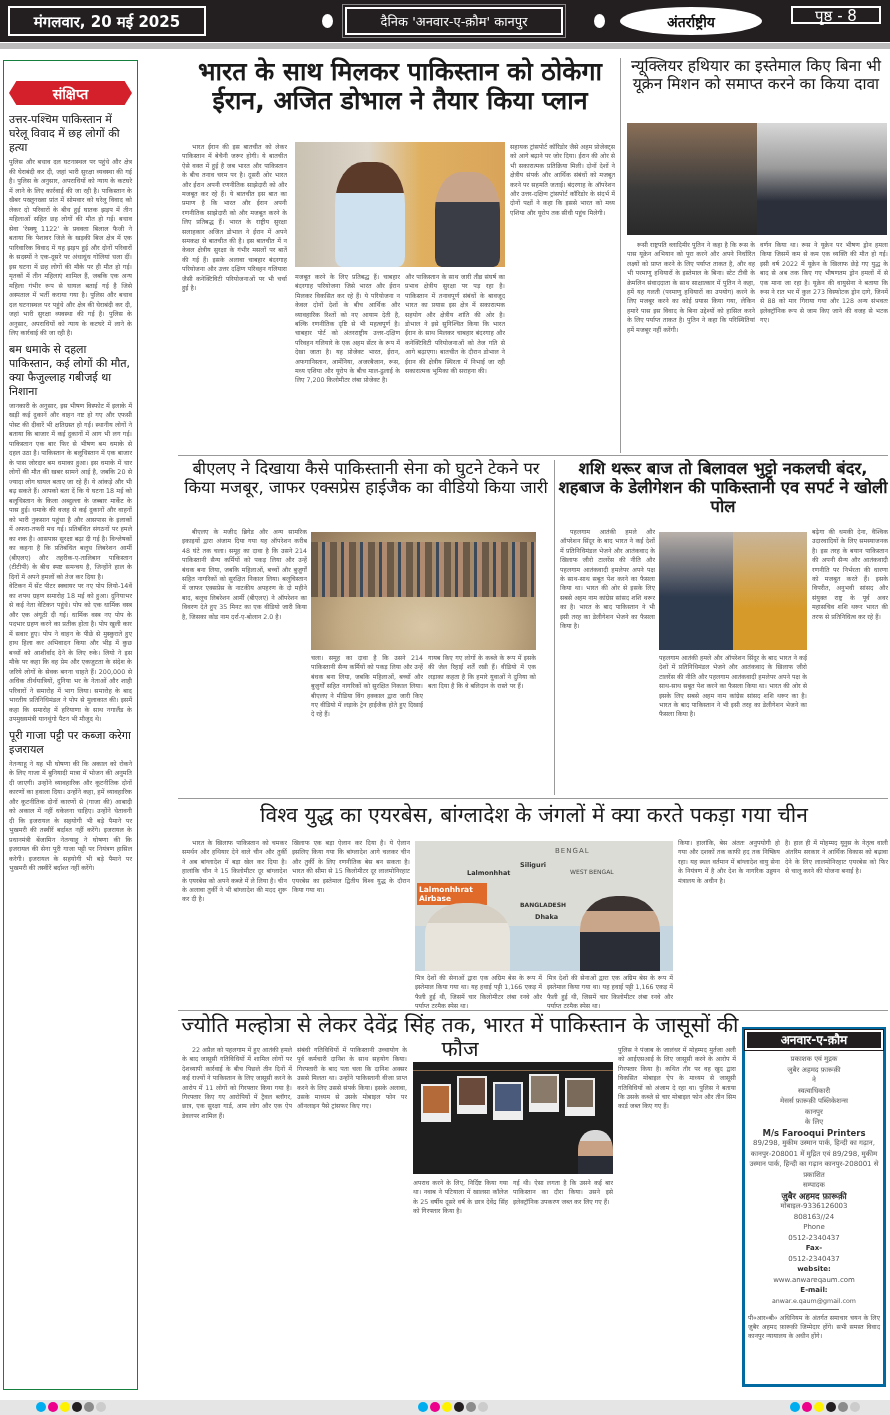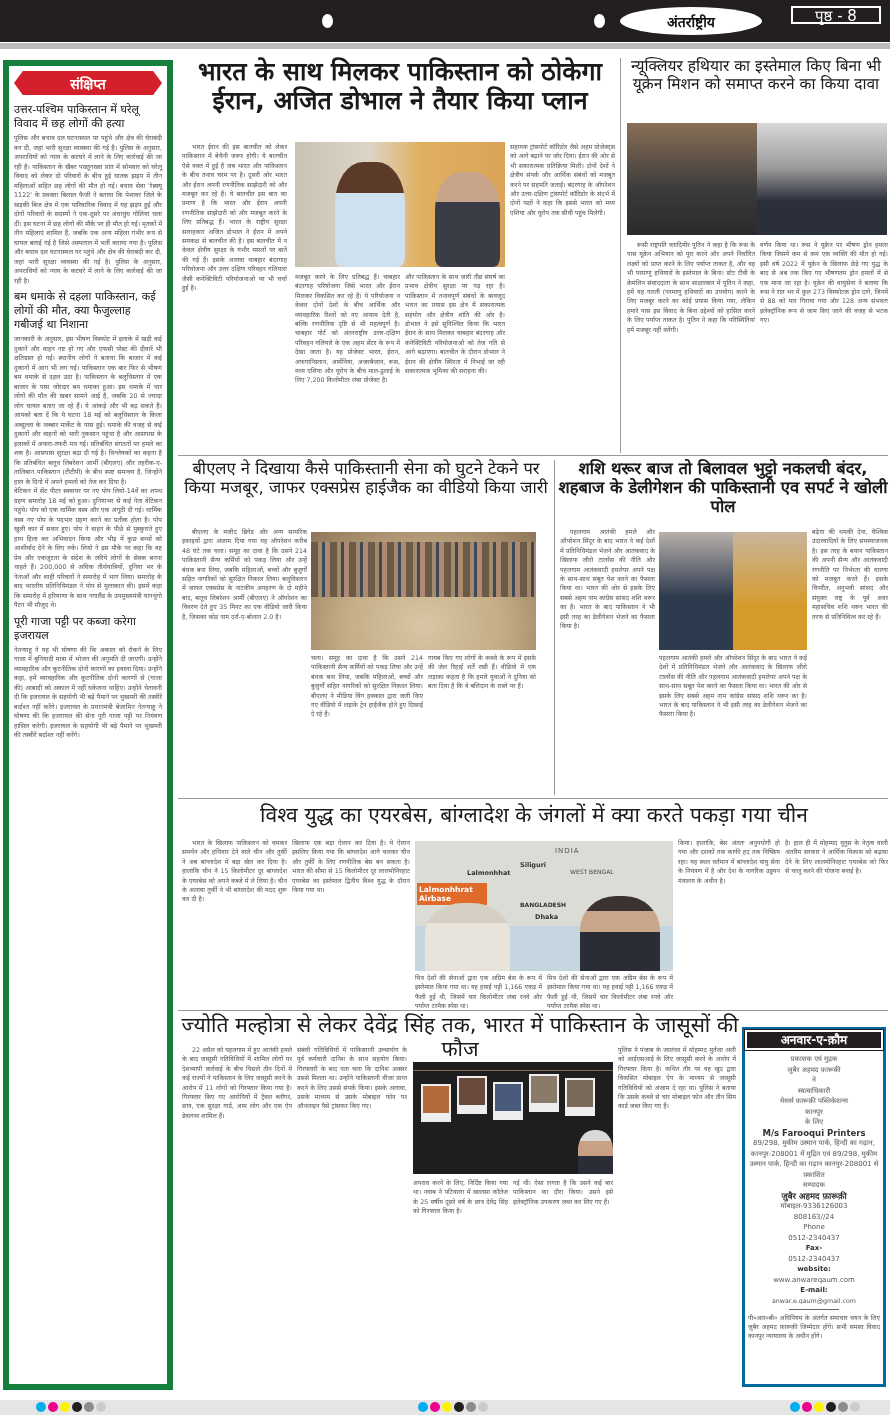--- a/index.html
+++ b/index.html
@@ -4,41 +4,43 @@
 <style>
 *{box-sizing:border-box;margin:0;padding:0}
 body{width:890px;height:1415px;background:#fff;font-family:"DejaVu Sans",sans-serif;color:#222;position:relative;overflow:hidden}
 .topbar{position:absolute;left:0;top:0;width:890px;height:42px;background:#231f20}
 .datebox{position:absolute;left:8px;top:6px;width:198px;height:30px;border:2px solid #fff;color:#fff;font-weight:bold;font-size:15px;display:flex;align-items:center;justify-content:center}
 .dot{position:absolute;width:11px;height:14px;border-radius:50%;background:#fff}
 .papername{position:absolute;left:345px;top:7px;width:218px;height:28px;border:2px solid #fff;color:#fff;font-size:13px;display:flex;align-items:center;justify-content:center;outline:1px solid #888;outline-offset:2px}
 .section-oval{position:absolute;left:620px;top:7px;width:142px;height:28px;border-radius:50%;background:#fff;color:#111;font-weight:bold;font-size:14px;display:flex;align-items:center;justify-content:center}
 .pagebox{position:absolute;left:791px;top:6px;width:90px;height:18px;border:2px solid #fff;color:#fff;font-size:15px;display:flex;align-items:center;justify-content:center}
 .greyrule{position:absolute;left:0;top:43px;width:890px;height:6px;background:#bbb}
-.sidebar{position:absolute;left:3px;top:60px;width:170px;height:1330px;border:6px solid #15803d;padding:5px 5px;overflow:hidden}
+.sidebar{position:absolute;left:3px;top:60px;width:135px;height:1330px;border:1px solid #15803d;padding:20px 5px;overflow:hidden}
 .sidebar-banner{height:24px;background:#d4202b;color:#fff;font-weight:bold;font-size:14px;display:flex;align-items:center;justify-content:center;clip-path:polygon(6% 0,94% 0,100% 50%,94% 100%,6% 100%,0 50%);margin-bottom:8px}
 .brief-h{font-size:11px;font-weight:normal;color:#111;line-height:14px;margin:4px 0 3px}
 .brief-p{font-size:6.4px;line-height:9.5px;color:#555;text-align:justify}
 .headline{position:absolute;color:#1a1a1a;font-weight:bold;text-align:center;line-height:1.15}
 .body-col{position:absolute;font-size:6.3px;line-height:9.4px;color:#555;text-align:justify;overflow:hidden}
 .photo{position:absolute;overflow:hidden}
 .vline{position:absolute;width:1px;background:#999}
 .hline{position:absolute;height:1px;background:#999}
 .masthead-box{position:absolute;left:742px;top:1027px;width:144px;height:360px;border:3px solid #0369a1;text-align:center;font-size:7px;color:#555;line-height:10.5px}
 .mh-title{height:20px;background:#231f20;color:#fff;font-weight:bold;font-size:12px;display:flex;align-items:center;justify-content:center;border:2px solid #fff;outline:1px solid #231f20}
 .mh-strong{font-weight:bold;color:#333;font-size:8.5px}
 .footbar{position:absolute;left:0;top:1400px;width:890px;height:15px;background:#e5e5e5}
 .cmyk{position:absolute;top:1402px;display:flex;gap:2px}
 .cmyk span{width:10px;height:10px;border-radius:50%;display:inline-block}
 </style>
 </head>
 <body>
 
 <div class="topbar">
+  <div class="datebox">मंगलवार, 20 मई 2025</div>
   <div class="dot" style="left:322px;top:14px"></div>
+  <div class="papername">दैनिक 'अनवार-ए-क़ौम' कानपुर</div>
   <div class="dot" style="left:594px;top:14px"></div>
   <div class="section-oval">अंतर्राष्ट्रीय</div>
   <div class="pagebox">पृष्ठ - 8</div>
 </div>
 <div class="greyrule"></div>
 
 <div class="sidebar">
   <div class="sidebar-banner">संक्षिप्त</div>
   <div class="brief-h">उत्तर-पश्चिम पाकिस्तान में घरेलू विवाद में छह लोगों की हत्या</div>
   <div class="brief-p">पुलिस और बचाव दल घटनास्थल पर पहुंचे और क्षेत्र की घेराबंदी कर दी, जहां भारी सुरक्षा व्यवस्था की गई है। पुलिस के अनुसार, अपराधियों को न्याय के कटघरे में लाने के लिए कार्रवाई की जा रही है। पाकिस्तान के खैबर पख्तूनख्वा प्रांत में सोमवार को घरेलू विवाद को लेकर दो परिवारों के बीच हुई घातक झड़प में तीन महिलाओं सहित छह लोगों की मौत हो गई। बचाव सेवा 'रेस्क्यू 1122' के प्रवक्ता बिलाल फैजी ने बताया कि पेशावर जिले के खड़की बिज क्षेत्र में एक पारिवारिक विवाद में यह झड़प हुई और दोनों परिवारों के सदस्यों ने एक-दूसरे पर अंधाधुंध गोलियां चला दीं। इस घटना में छह लोगों की मौके पर ही मौत हो गई। मृतकों में तीन महिलाएं शामिल हैं, जबकि एक अन्य महिला गंभीर रूप से घायल बताई गई है जिसे अस्पताल में भर्ती कराया गया है। पुलिस और बचाव दल घटनास्थल पर पहुंचे और क्षेत्र की घेराबंदी कर दी, जहां भारी सुरक्षा व्यवस्था की गई है। पुलिस के अनुसार, अपराधियों को न्याय के कटघरे में लाने के लिए कार्रवाई की जा रही है।</div>
@@ -88,21 +90,21 @@
 <div class="body-col" style="left:659px;top:653px;width:148px;height:144px">पहलगाम आतंकी हमले और ऑपरेशन सिंदूर के बाद भारत ने कई देशों में प्रतिनिधिमंडल भेजने और आतंकवाद के खिलाफ जीरो टालरेंस की नीति और पहलगाम आतंकवादी हमलेपर अपने पक्ष के साथ-साथ सबूत पेश करने का फैसला किया था। भारत की ओर से इसके लिए सबसे अहम नाम कांग्रेस सांसद शशि थरूर का है। भारत के बाद पाकिस्तान ने भी इसी तरह का डेलीगेशन भेजने का फैसला किया है।</div>
 <div class="body-col" style="left:812px;top:527px;width:76px;height:270px">बढ़ेगा की धमकी देना, वैश्विक उदारवादियों के लिए समस्याजनक है। इस तरह के बयान पाकिस्तान की अपनी सैन्य और आतंकवादी रणनीति पर निर्भरता की धारणा को मजबूत करते हैं। इसके विपरीत, अनुभवी सांसद और संयुक्त राष्ट्र के पूर्व अवर महासचिव शशि थरूर भारत की तरफ से प्रतिनिधित्व कर रहे हैं।</div>
 
 <div class="hline" style="left:178px;top:798px;width:710px"></div>
 
 <div class="headline" style="left:180px;top:803px;width:708px;font-size:21px;font-weight:normal">विश्व युद्ध का एयरबेस, बांग्लादेश के जंगलों में क्या करते पकड़ा गया चीन</div>
 <div class="body-col" style="left:182px;top:838px;width:105px;height:170px;text-indent:10px">भारत के खिलाफ पाकिस्तान को चमकर समर्थन और हथियार देने वाले चीन और तुर्की ने अब बांग्लादेश में बड़ा खेल कर दिया है। हालांकि चीन ने 15 किलोमीटर दूर बांग्लादेश के एयरबेस को अपने कब्जे में ले लिया है। चीन के अलावा तुर्की ने भी बांग्लादेश की मदद शुरू कर दी है।</div>
 <div class="body-col" style="left:292px;top:838px;width:118px;height:170px">खिलाफ एक बड़ा ऐलान कर दिया है। ये ऐलान इसलिए किया गया कि बांग्लादेश आगे चलकर चीन और तुर्की के लिए रणनीतिक बेस बन सकता है। भारत की सीमा से 15 किलोमीटर दूर लालमोनिरहाट एयरबेस का इस्तेमाल द्वितीय विश्व युद्ध के दौरान किया गया था।</div>
 <div class="photo" style="left:415px;top:841px;width:258px;height:130px;background:#dcdcd6">
   <div style="position:absolute;left:0;top:85px;width:258px;height:45px;background:#c6d6e0"></div>
-  <span style="position:absolute;left:140px;top:6px;font-size:7px;letter-spacing:1px;color:#555">INDIA</span>
+  <span style="position:absolute;left:140px;top:6px;font-size:7px;letter-spacing:1px;color:#555">BENGAL</span>
   <span style="position:absolute;left:105px;top:20px;font-size:6.5px;font-weight:bold;color:#333">Siliguri</span>
   <span style="position:absolute;left:155px;top:27px;font-size:6px;color:#444">WEST BENGAL</span>
   <span style="position:absolute;left:52px;top:28px;font-size:6.5px;font-weight:bold;color:#333">Lalmonhhat</span>
   <span style="position:absolute;left:2px;top:42px;width:70px;padding:2px;background:#e06a2a;color:#fff;font-size:7.5px;font-weight:bold;line-height:9px">Lalmonhhrat Airbase</span>
   <span style="position:absolute;left:105px;top:60px;font-size:6px;font-weight:bold;color:#333">BANGLADESH</span>
   <span style="position:absolute;left:120px;top:72px;font-size:6.5px;font-weight:bold;color:#333">Dhaka</span>
   <div style="position:absolute;left:10px;top:62px;width:85px;height:68px;border-radius:45% 45% 0 0;background:linear-gradient(#d6cfc4 0 30%,#e8e4dc 30%)"></div>
   <div style="position:absolute;left:165px;top:55px;width:80px;height:75px;border-radius:45% 45% 0 0;background:linear-gradient(#3b3232 0 20%,#c9a58a 20% 48%,#2a2d35 48%)"></div>
 </div>
 <div class="body-col" style="left:415px;top:973px;width:127px;height:35px">मित्र देशों की सेनाओं द्वारा एक अग्रिम बेस के रूप में इस्तेमाल किया गया था। यह हवाई पट्टी 1,166 एकड़ में फैली हुई थी, जिसमें चार किलोमीटर लंबा रनवे और पर्याप्त टरमैक स्पेस था।</div>

